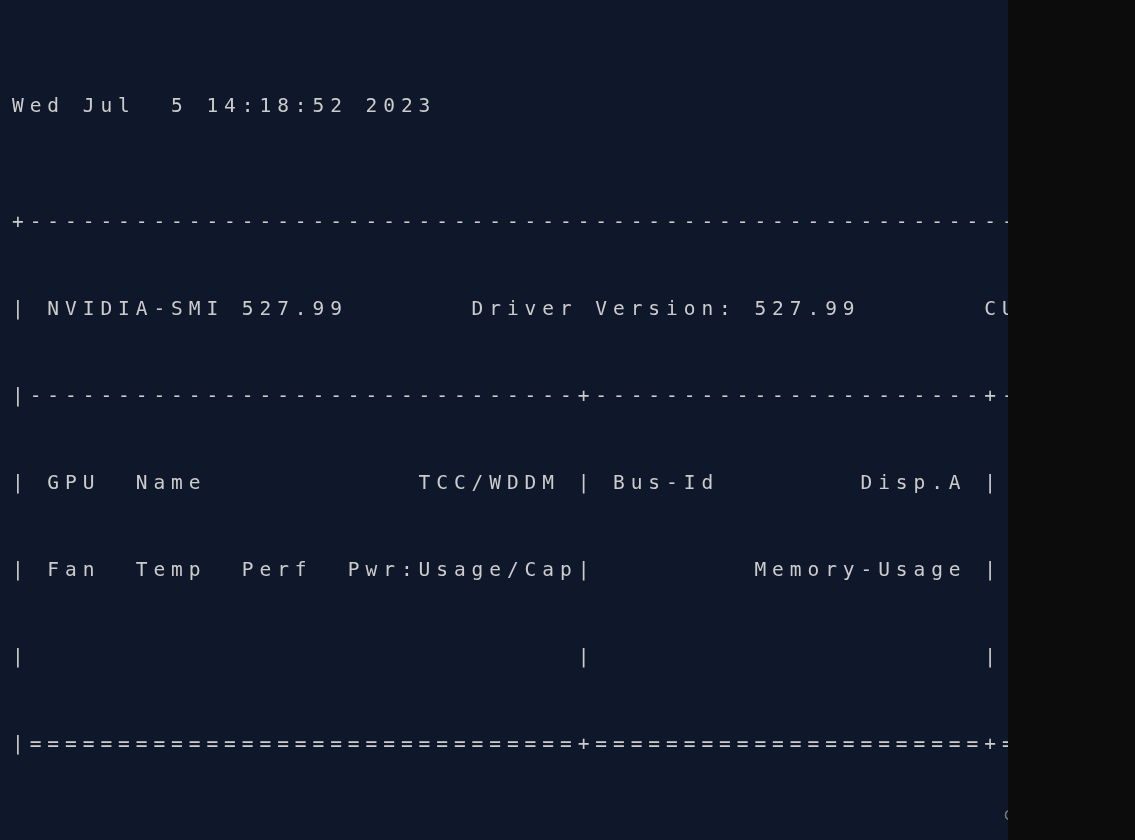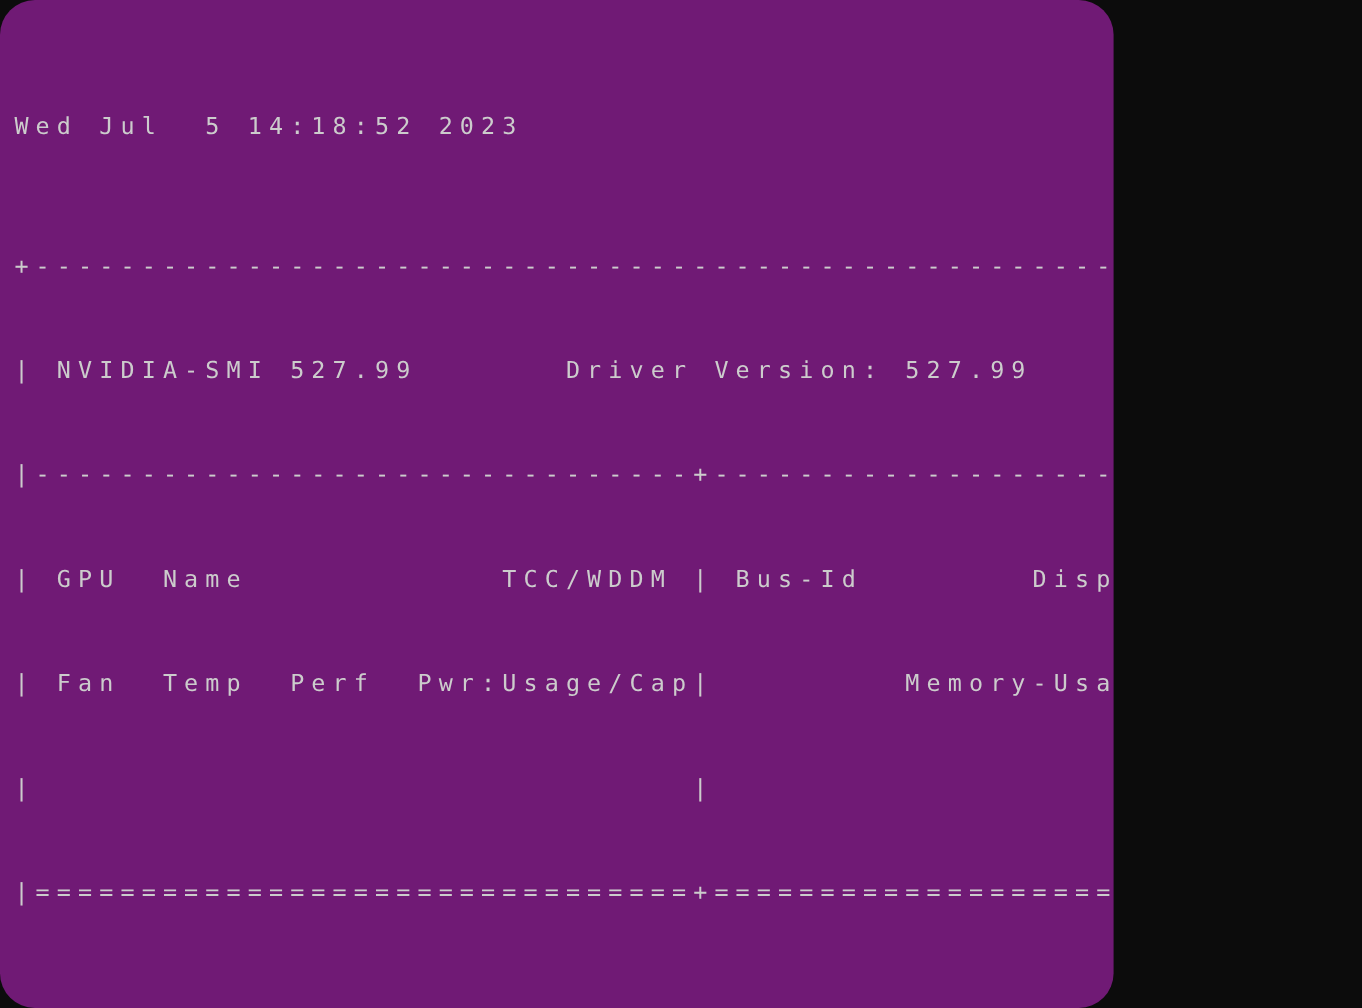--- a/index.html
+++ b/index.html
@@ -3,29 +3,28 @@
 <meta charset="utf-8">
 <title>nvidia-smi</title>
 <style>
   html, body {
     margin: 0;
     padding: 0;
     background: #0c0c0c;
   }
   #terminal {
     position: relative;
-    width: 928px;
+    width: 1008px;
     height: 840px;
-    background: #701a75;
+    background: #0f172a;
     overflow: hidden;
     font-family: "DejaVu Sans Mono", "Liberation Mono", monospace;
     font-size: 19.5px;
     line-height: 29px;
     color: #cccccc;
-    border-radius: 29px;
     -webkit-font-smoothing: antialiased;
   }
   #screen {
     position: absolute;
     left: 12px;
     top: 4px;
     white-space: pre;
     letter-spacing: 0px;
     font-variant-ligatures: none;
     tab-size: 8;

